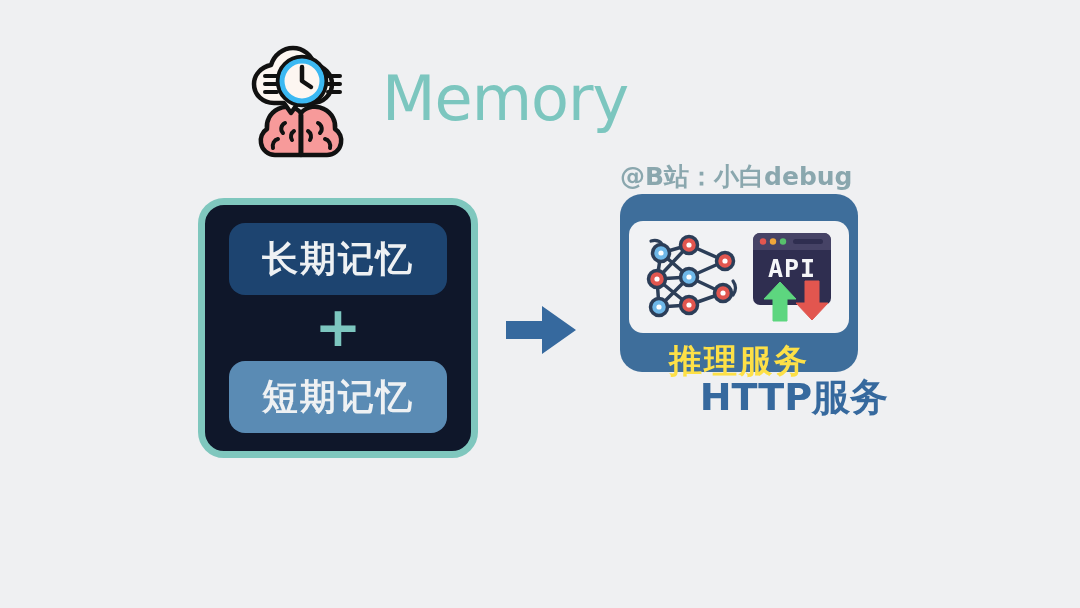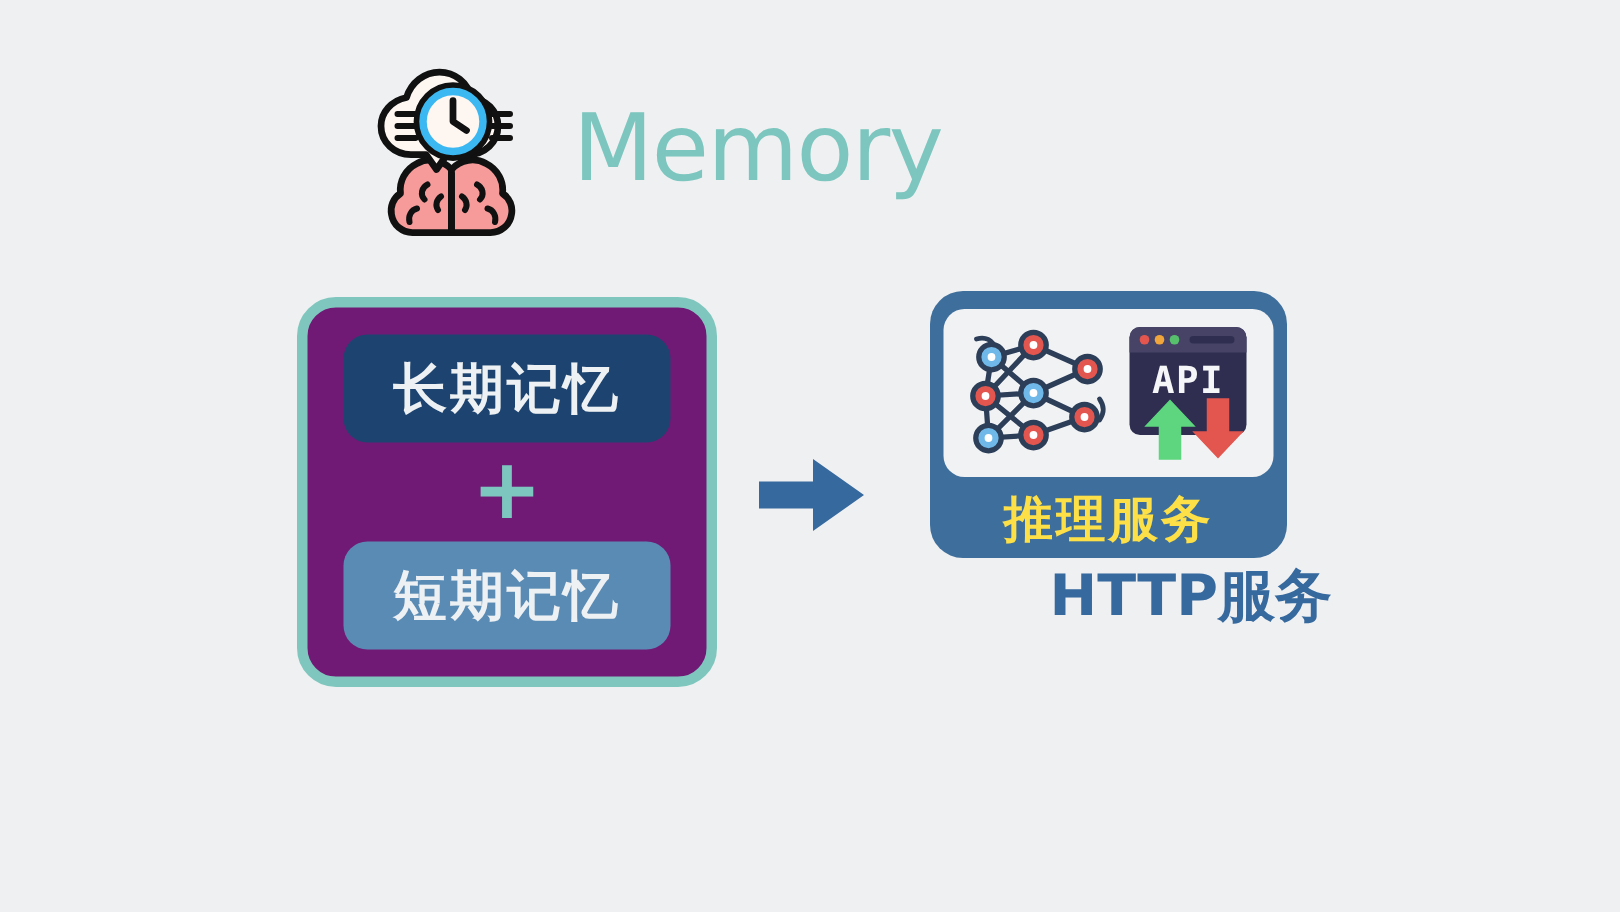--- a/index.html
+++ b/index.html
@@ -47,21 +47,21 @@
 
   
   .memory-box {
     position: absolute;
     left: 198px;
     top: 198px;
     width: 280px;
     height: 260px;
     border: 7px solid #7fc7be;
     border-radius: 26px;
-    background: #701a75;
+    background: #0f172a;
     box-sizing: border-box;
     display: flex;
     flex-direction: column;
     align-items: center;
     justify-content: center;
   }
   .mem-chip {
     width: 218px;
     height: 72px;
     border-radius: 16px;
@@ -110,21 +110,21 @@
   
   .service-card {
     position: absolute;
     left: 620px;
     top: 194px;
     width: 238px;
     height: 178px;
     background: #3e6e9b;
     border-radius: 22px;
     box-sizing: border-box;
-    padding: 12px 9px 0 9px;
+    padding: 27px 9px 0 9px;
   }
   .service-screen {
     width: 100%;
     height: 112px;
     background: #f1f2f4;
     border-radius: 14px 14px 14px 14px;
     display: flex;
     align-items: center;
     justify-content: center;
     gap: 6px;
@@ -197,20 +197,21 @@
     <div class="mem-plus">+</div>
     <div class="mem-chip short">短期记忆</div>
   </div>
 
   <span class="flow-arrow">
     <svg viewBox="0 0 72 52" width="72" height="52" xmlns="http://www.w3.org/2000/svg">
       <path d="M0 17h36V2l34 24-34 24V35H0z" fill="#36699e"></path>
     </svg>
   </span>
 
+  <div class="watermark">@B站：小白debug</div>
 
   <div class="service-card">
     <div class="service-screen">
 
       <span class="nn-icon">
         <svg viewBox="0 0 100 100" width="100" height="100" xmlns="http://www.w3.org/2000/svg">
           <g stroke="#2c3e58" stroke-width="3.5" fill="none">
             <path d="M18 26 L46 18 M18 26 L46 50 M18 26 L14 52"></path>
             <path d="M14 52 L46 18 M14 52 L46 50 M14 52 L46 78 M14 52 L16 80"></path>
             <path d="M16 80 L46 50 M16 80 L46 78"></path>

